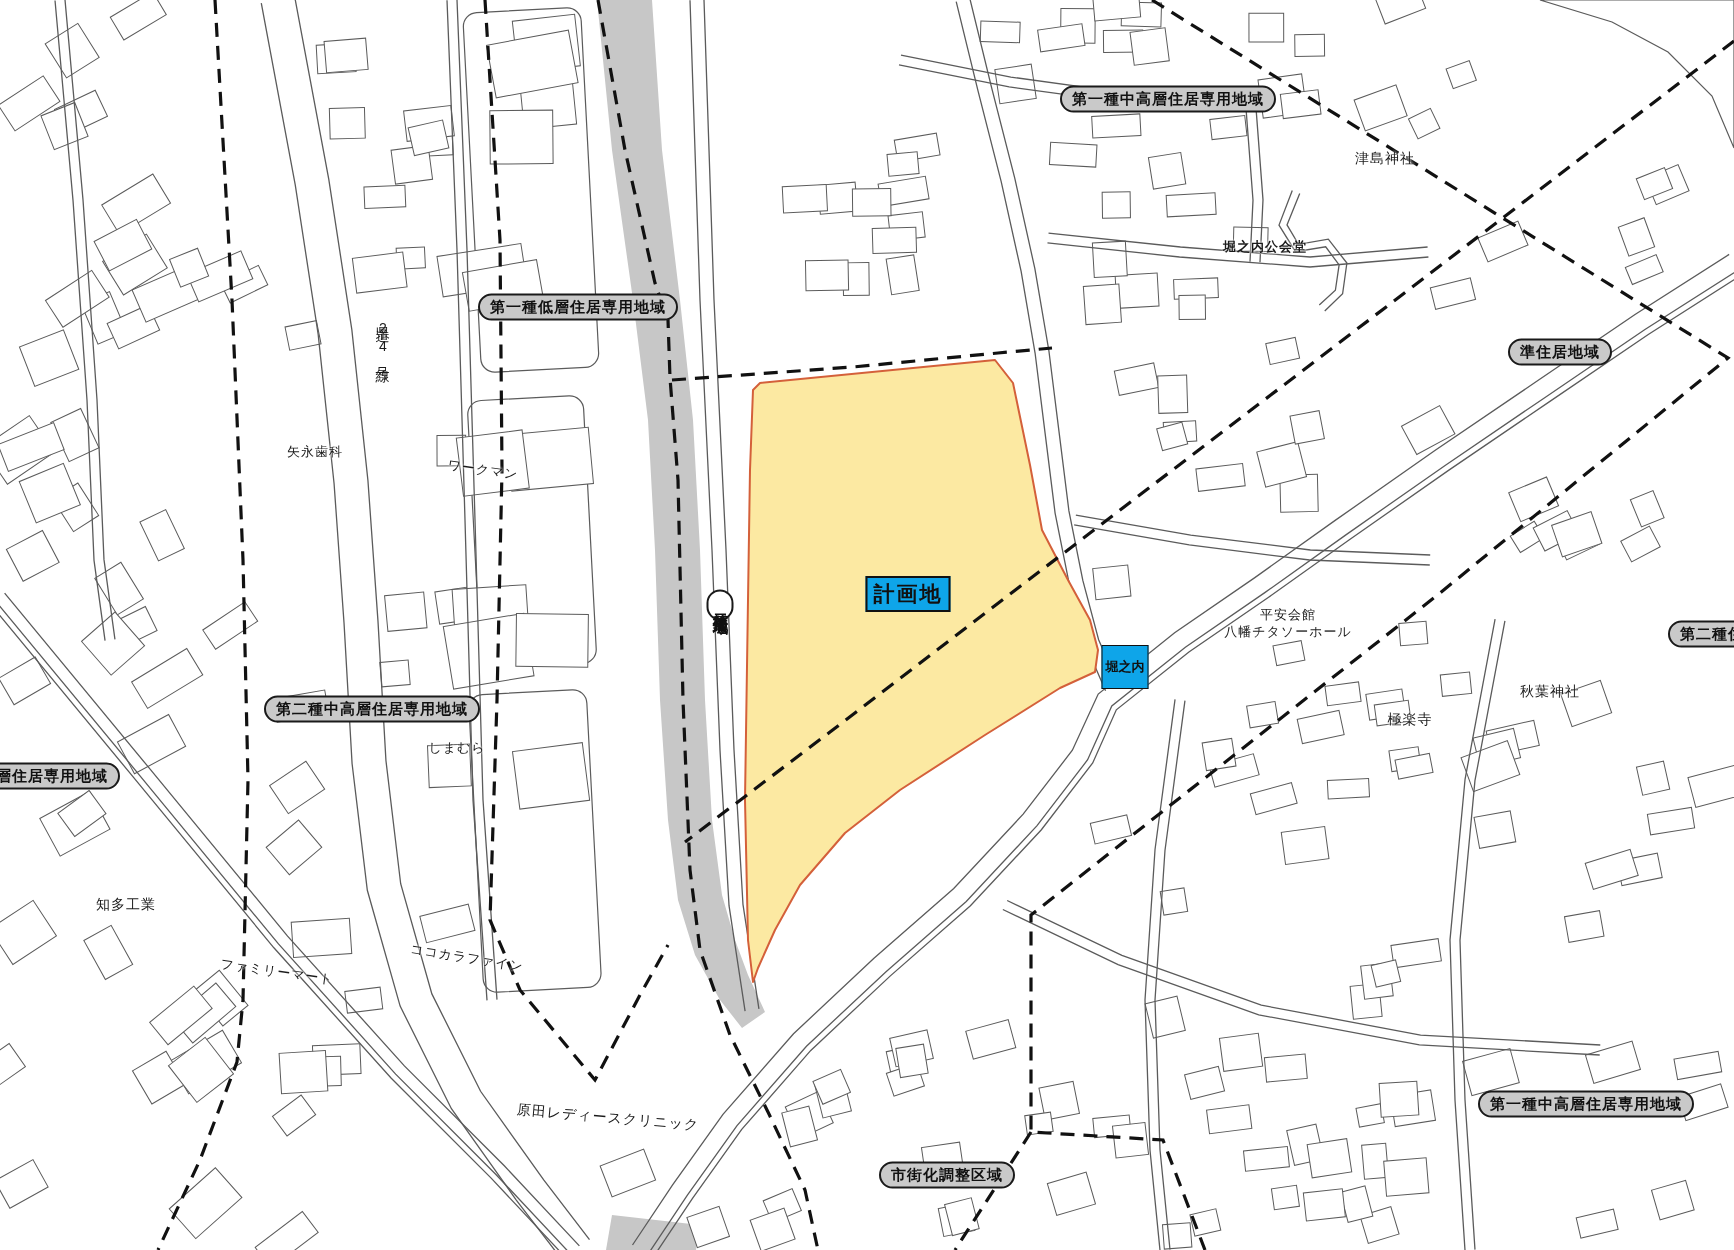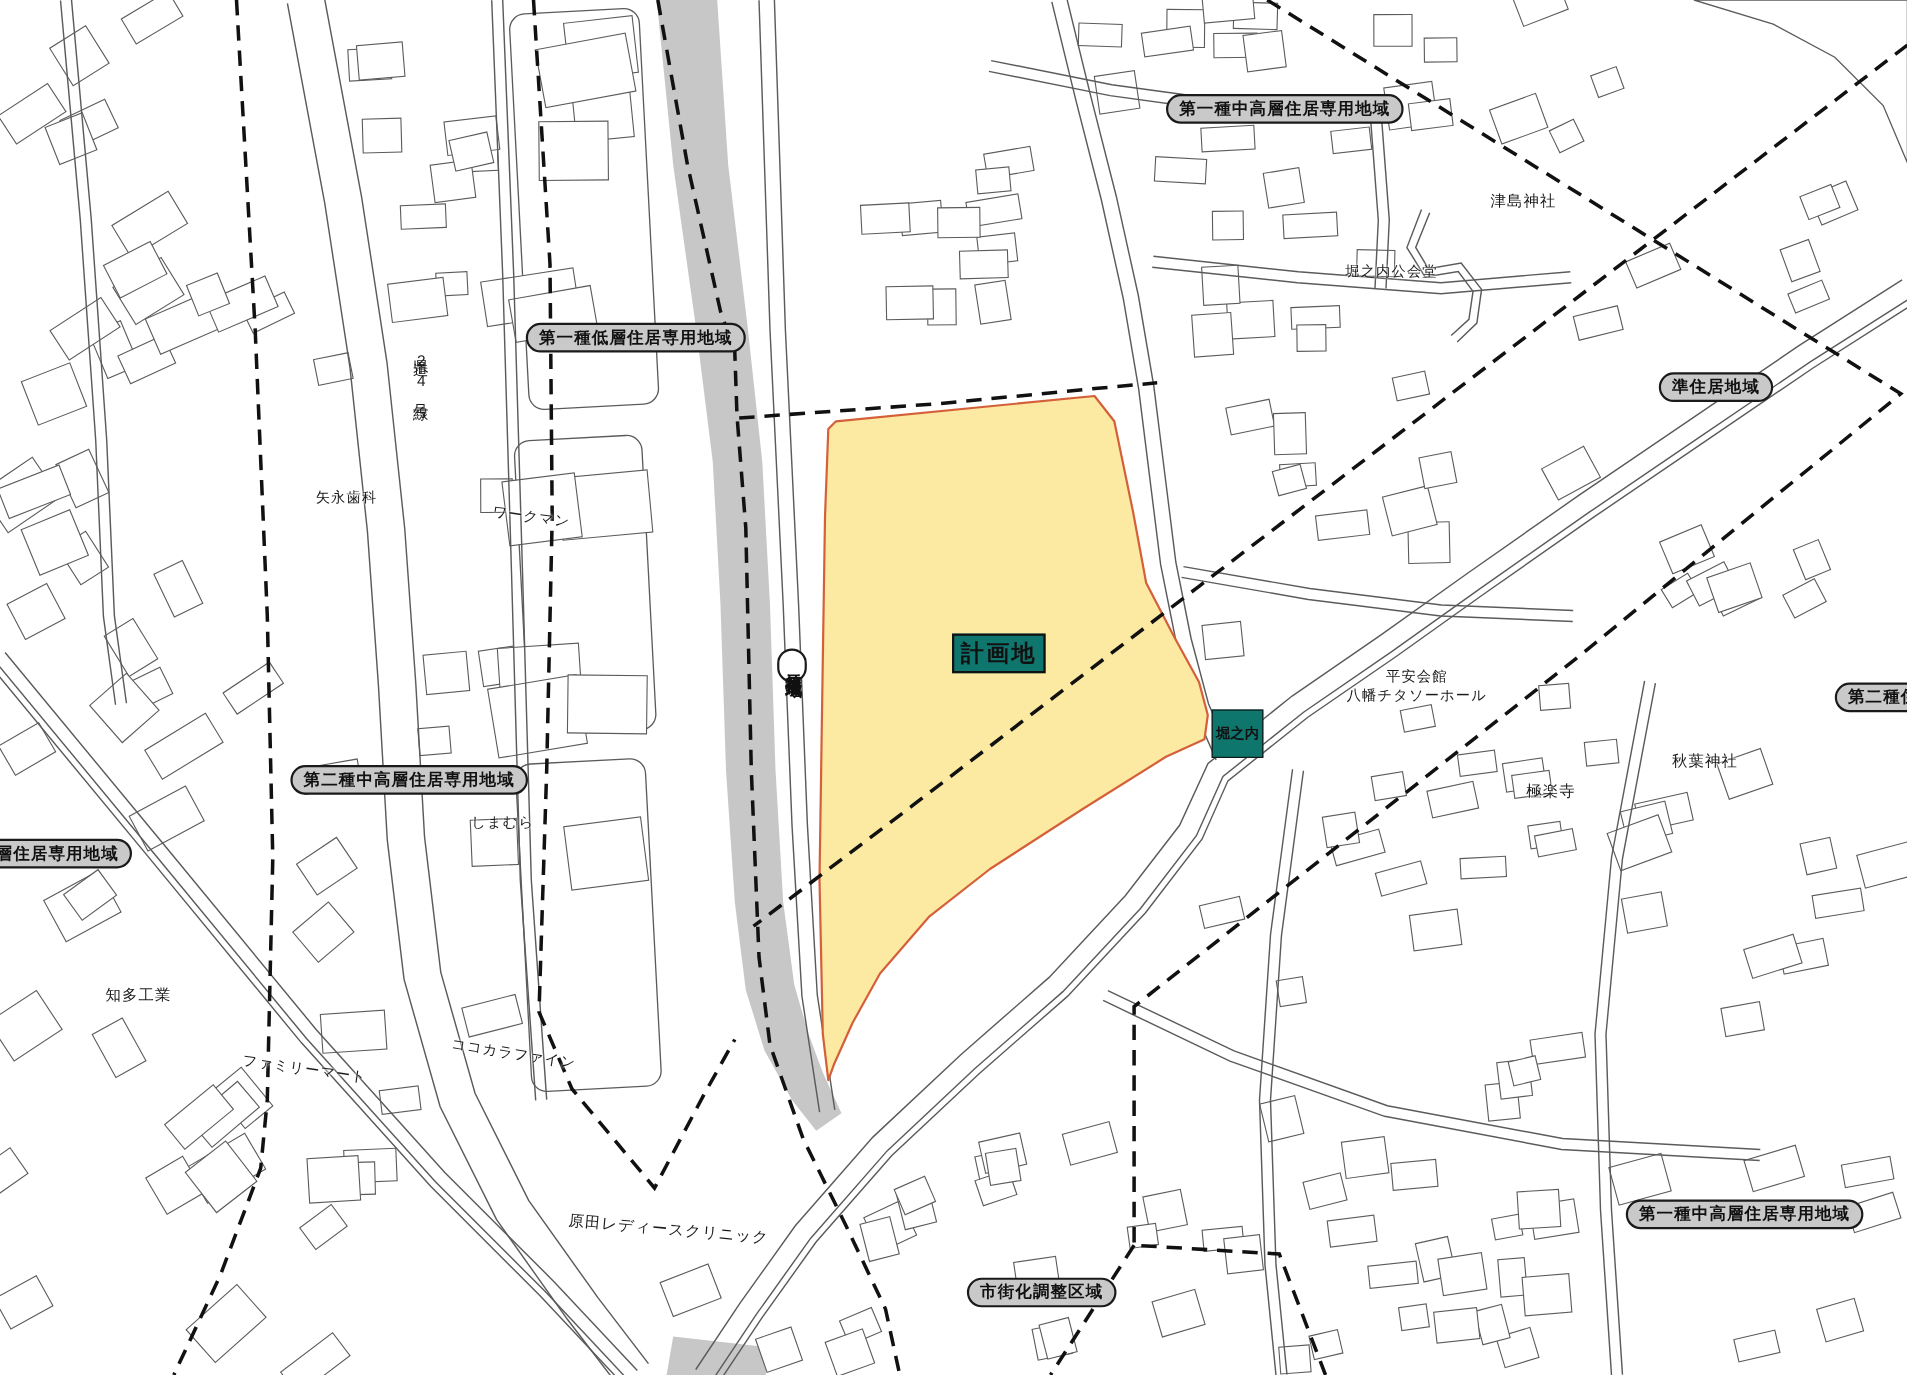--- a/index.html
+++ b/index.html
@@ -39,21 +39,21 @@
     writing-mode:vertical-rl;
     text-orientation:upright;
     padding:10px 2px;
     border-radius:15px;
   }
   .pill.cut-left{border-top-left-radius:0;border-bottom-left-radius:0;}
   .pill.cut-right{border-top-right-radius:0;border-bottom-right-radius:0;}
   .boxlbl{
     position:absolute;
     transform:translate(-50%,-50%);
-    background:#0f766e;
+    background:#0ea5e9;
     border:2px solid #111;
     padding:2px 6px;
     font-weight:600;
     color:#111;
     white-space:nowrap;
     letter-spacing:2px;
   }
   .boxlbl.small{font-size:13px;border-width:1.5px;padding:12px 3px;letter-spacing:0;}
   .boxlbl.big{font-size:21px;}
   .lbl.vertical{
@@ -354,22 +354,22 @@
       <div class="pill" style="left: 578px; top: 307px;">第一種低層住居専用地域</div>
       <div class="pill" style="left: 1560px; top: 352px; text-align: center;">準住居地域</div>
       <div class="pill" style="left: 372px; top: 709px;">第二種中高層住居専用地域</div>
       <div class="pill cut-left" style="left: 52px; top: 776px;">層住居専用地域</div>
       <div class="pill vertical white" style="left: 720px; top: 605px;">第二種住居地域</div>
       <div class="pill cut-right" style="left: 1712px; top: 634px;">第二種住</div>
       <div class="pill" style="left: 1586px; top: 1104px;">第一種中高層住居専用地域</div>
       <div class="pill" style="left: 947px; top: 1175px;">市街化調整区域</div>
       <div class="boxlbl big" style="left: 908px; top: 594px;">計画地</div>
       <div class="boxlbl small" style="left: 1125px; top: 667px;">堀之内</div>
-      <div class="lbl" style="left: 1385px; top: 159px; margin-top: 24px;">津島神社</div>
-      <div class="lbl" style="left: 1265px; top: 247px; font-size: 13px;">堀之内公会堂</div>
+      <div class="lbl" style="left: 1385px; top: 159px;">津島神社</div>
+      <div class="lbl" style="left: 1265px; top: 247px; font-size: 13px; font-weight: bold;">堀之内公会堂</div>
       <div class="lbl vertical" style="left: 383px; top: 338px;">県道24号線</div>
       <div class="lbl" style="left: 315px; top: 452px; font-size: 13px;">矢永歯科</div>
       <div class="lbl" style="left: 483px; top: 470px; font-size: 13px; transform: translate(-50%, -50%) rotate(8deg);">ワークマン</div>
       <div class="lbl" style="left: 457px; top: 748px; font-size: 13px;">しまむら</div>
       <div class="lbl" style="left: 126px; top: 905px;">知多工業</div>
       <div class="lbl" style="left: 277px; top: 972px; font-size: 13px; transform: translate(-50%, -50%) rotate(8deg);">ファミリーマート</div>
       <div class="lbl" style="left: 467px; top: 958px; font-size: 13px; transform: translate(-50%, -50%) rotate(9deg);">ココカラファイン</div>
       <div class="lbl" style="left: 608px; top: 1118px; transform: translate(-50%, -50%) rotate(5deg);">原田レディースクリニック</div>
       <div class="lbl" style="left: 1288px; top: 615px; font-size: 13px;">平安会館</div>
       <div class="lbl" style="left: 1288px; top: 632px; font-size: 13px;">八幡チタソーホール</div>

